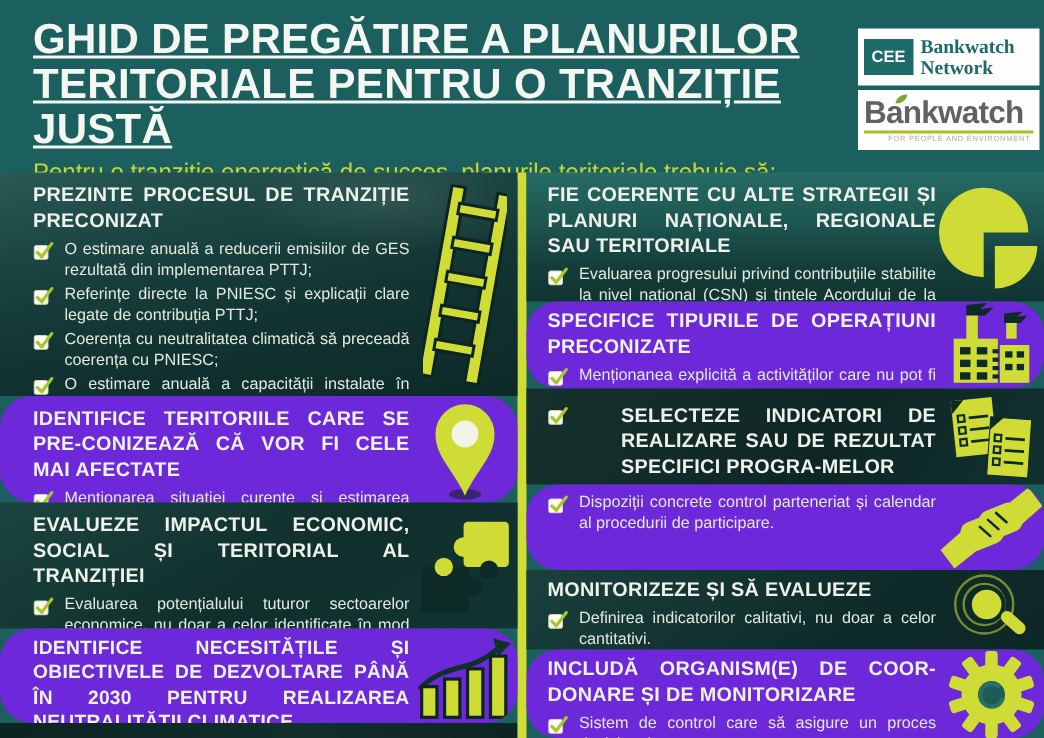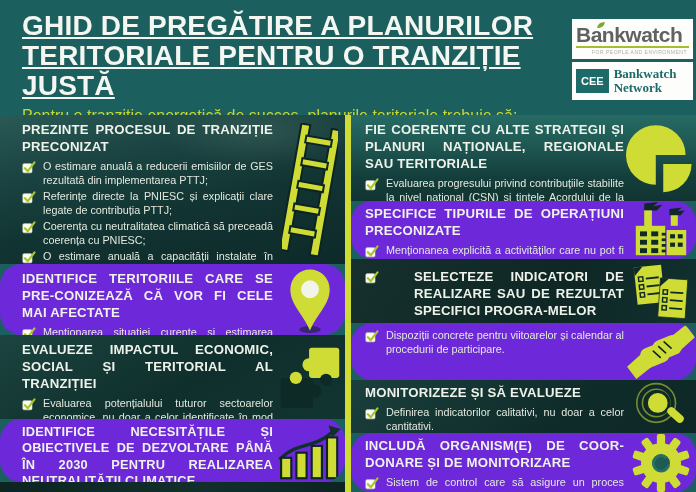--- a/index.html
+++ b/index.html
@@ -44,30 +44,30 @@
 </style>
 </head>
 <body>
 
 <div class="page">
 
   <div class="hdr">
     <div class="title">GHID DE PREGĂTIRE A PLANURILOR TERITORIALE PENTRU O TRANZIȚIE JUSTĂ</div>
     <div class="subtitle">Pentru o tranziție energetică de succes, planurile teritoriale trebuie să:</div>
     <div class="logos">
+      <div class="logo-card logo-cee">
+        <span class="cee-box">CEE</span>
+        <span class="cee-name">Bankwatch Network</span>
+      </div>
       <div class="logo-card logo-bw">
         <span class="bw-name">Bankwatch</span>
         <svg class="bw-leaf" viewBox="0 0 10 8">
             <path d="M1 7 Q2 1 9 1 Q8 7 1 7 Z" fill="#7aa72d"></path>
           </svg>
         <div class="bw-rule">FOR PEOPLE AND ENVIRONMENT</div>
-      </div>
-      <div class="logo-card logo-cee">
-        <span class="cee-box">CEE</span>
-        <span class="cee-name">Bankwatch Network</span>
       </div>
     </div>
   </div>
 
   <div class="main">
 
     <div class="col col-left">
 
       <section class="sec t-d1" style="height:149px">
         <div class="sec-body">
@@ -285,21 +285,21 @@
         </div>
       </section>
 
       <section class="sec t-teal" style="height:57px">
         <div class="sec-body" style="padding-top:5px">
           <div class="item">
             <svg class="cb" viewBox="0 0 18 16">
                 <rect x="1" y="4" width="11" height="11" rx="1.5" fill="#fbfcf2" stroke="#cfd6c0" stroke-width=".8"></rect>
                 <path d="M3.5 9.5 L7 13 L15 2.5" fill="none" stroke="#a9c62a" stroke-width="2.6" stroke-linecap="round" stroke-linejoin="round"></path>
               </svg>
-            <span class="item-text">Dispoziții concrete pentru viitoarelor și calendar al procedurii de participare.</span>
+            <span class="item-text">Dispoziții concrete control parteneriat și calendar al procedurii de participare.</span>
           </div>
         </div>
         <div class="sec-icon">
           <svg width="70" height="54" viewBox="0 0 88 70">
             <g fill="#cfdc35">
               <polygon points="0,54 18,38 32,54 12,70"></polygon>
               <polygon points="88,16 70,32 56,16 76,0"></polygon>
               <rect x="18" y="26" width="36" height="26" rx="9" transform="rotate(-22 36 39)"></rect>
               <rect x="34" y="16" width="36" height="26" rx="9" transform="rotate(-22 52 29)"></rect>
             </g>

